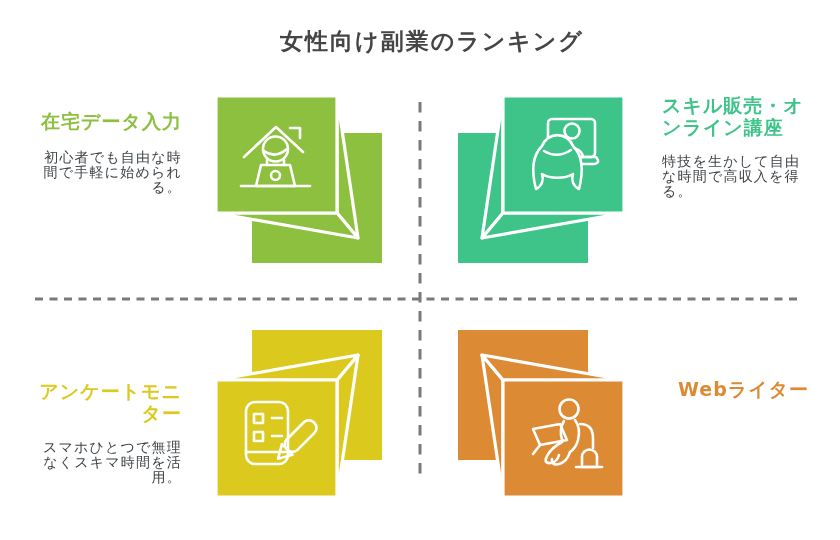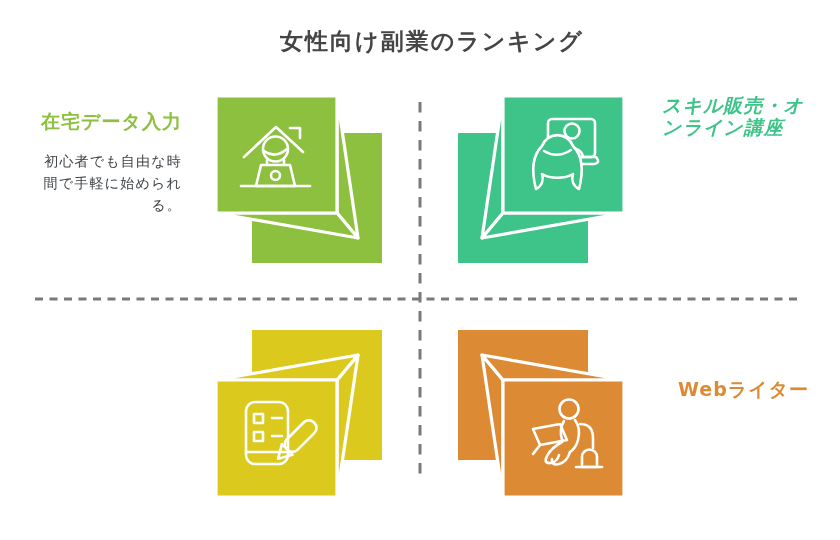--- a/index.html
+++ b/index.html
@@ -41,27 +41,27 @@
   .icon-tl{left:234px;top:112px;}
   .icon-tr{left:523px;top:114px;}
   .icon-bl{left:234px;top:396px;}
   .icon-br{left:523px;top:396px;}
   
   .qtext{position:absolute;width:150px;}
   .qtext .q-heading{
     margin:0;font-size:19px;font-weight:700;line-height:22px;letter-spacing:1px;
   }
   .qtext .q-body{
-    margin:16px 0 0 0;font-size:14px;line-height:22px;letter-spacing:1.2px;
+    margin:16px 0 0 0;font-size:14px;line-height:15px;letter-spacing:1.2px;
     color:var(--body_text,#3f4245);
   }
   .q-align-right{text-align:right;}
   .q-align-left{text-align:left;}
   .q-tl{left:32px;top:112px;}
-  .q-tr{left:662px;top:94px;font-style:italic;}
+  .q-tr{left:662px;top:94px;}
   .q-bl{left:32px;top:380px;}
   .q-br{left:662px;top:378px;}
   .q-tl .q-heading{color:var(--green,#8dc03f);font-family:Liberation Mono, monospace;}
   .q-tr .q-heading{color:var(--teal,#3ec388);}
   .q-bl .q-heading{color:var(--yellow,#dcc91e);}
   .q-br .q-heading{color:var(--orange,#dc8a34);margin-left:16px;}
 </style>
 </head>
 <body>
 
@@ -109,20 +109,21 @@
   <svg class="icon icon-tr" viewBox="0 0 84 84">
     <rect x="25" y="5" width="47" height="38" rx="4"></rect>
     <circle cx="49" cy="17" r="7.5"></circle>
     <path d="M38,43 C40,31 58,31 60,43"></path>
     <path d="M29,43 L23,50 H71 Q78,49 73,43 Z"></path>
     <path class="hairfill" d="M13,75 C8,56 10,41 19,32 A16.5,16.5 0 0 1 50,32 C59,41 61,56 56,75 C50,72 48,66 50,60 C42,65 27,65 19,60 C21,66 19,72 13,75 Z"></path>
     <path d="M21,37 Q34,45 48,36"></path>
   </svg>
   <div class="qtext q-tr q-align-left">
     <h2 class="q-heading">スキル販売・オンライン講座</h2>
+    <p class="q-body">特技を生かして自由な時間で高収入を得る。</p>
   </div>
 
   <svg class="cube cube-bl cube-yellow" viewBox="0 0 190 190">
     <g transform="translate(0,190) scale(1,-1)">
       <rect class="backface" x="47" y="48" width="130" height="130"></rect>
       <polygon class="wedge" points="132,11 153,153 132,128"></polygon>
       <polygon class="wedge" points="11,128 153,153 132,128"></polygon>
       <rect class="face" x="11" y="11" width="121" height="117"></rect>
     </g>
   </svg>
@@ -131,20 +132,24 @@
     <path d="M12,56 H54"></path>
     <rect x="20" y="18" width="9" height="9"></rect>
     <path d="M38,22 H48"></path>
     <rect x="20" y="36" width="9" height="9"></rect>
     <path d="M38,40 H48"></path>
     <g transform="translate(6,-4) rotate(45 49 55)">
       <rect x="42" y="20" width="15" height="38" rx="7"></rect>
       <path d="M42,58 L57,58 L49.5,71 Z"></path>
     </g>
   </svg>
+  <div class="qtext q-bl q-align-right">
+    <h2 class="q-heading">アンケートモニター</h2>
+    <p class="q-body">スマホひとつで無理なくスキマ時間を活用。</p>
+  </div>
 
   <svg class="cube cube-br cube-orange" viewBox="0 0 190 190">
     <g transform="translate(190,190) scale(-1,-1)">
       <rect class="backface" x="47" y="48" width="130" height="130"></rect>
       <polygon class="wedge" points="132,11 153,153 132,128"></polygon>
       <polygon class="wedge" points="11,128 153,153 132,128"></polygon>
       <rect class="face" x="11" y="11" width="121" height="117"></rect>
     </g>
   </svg>
   <svg class="icon icon-br" viewBox="0 0 84 84">

